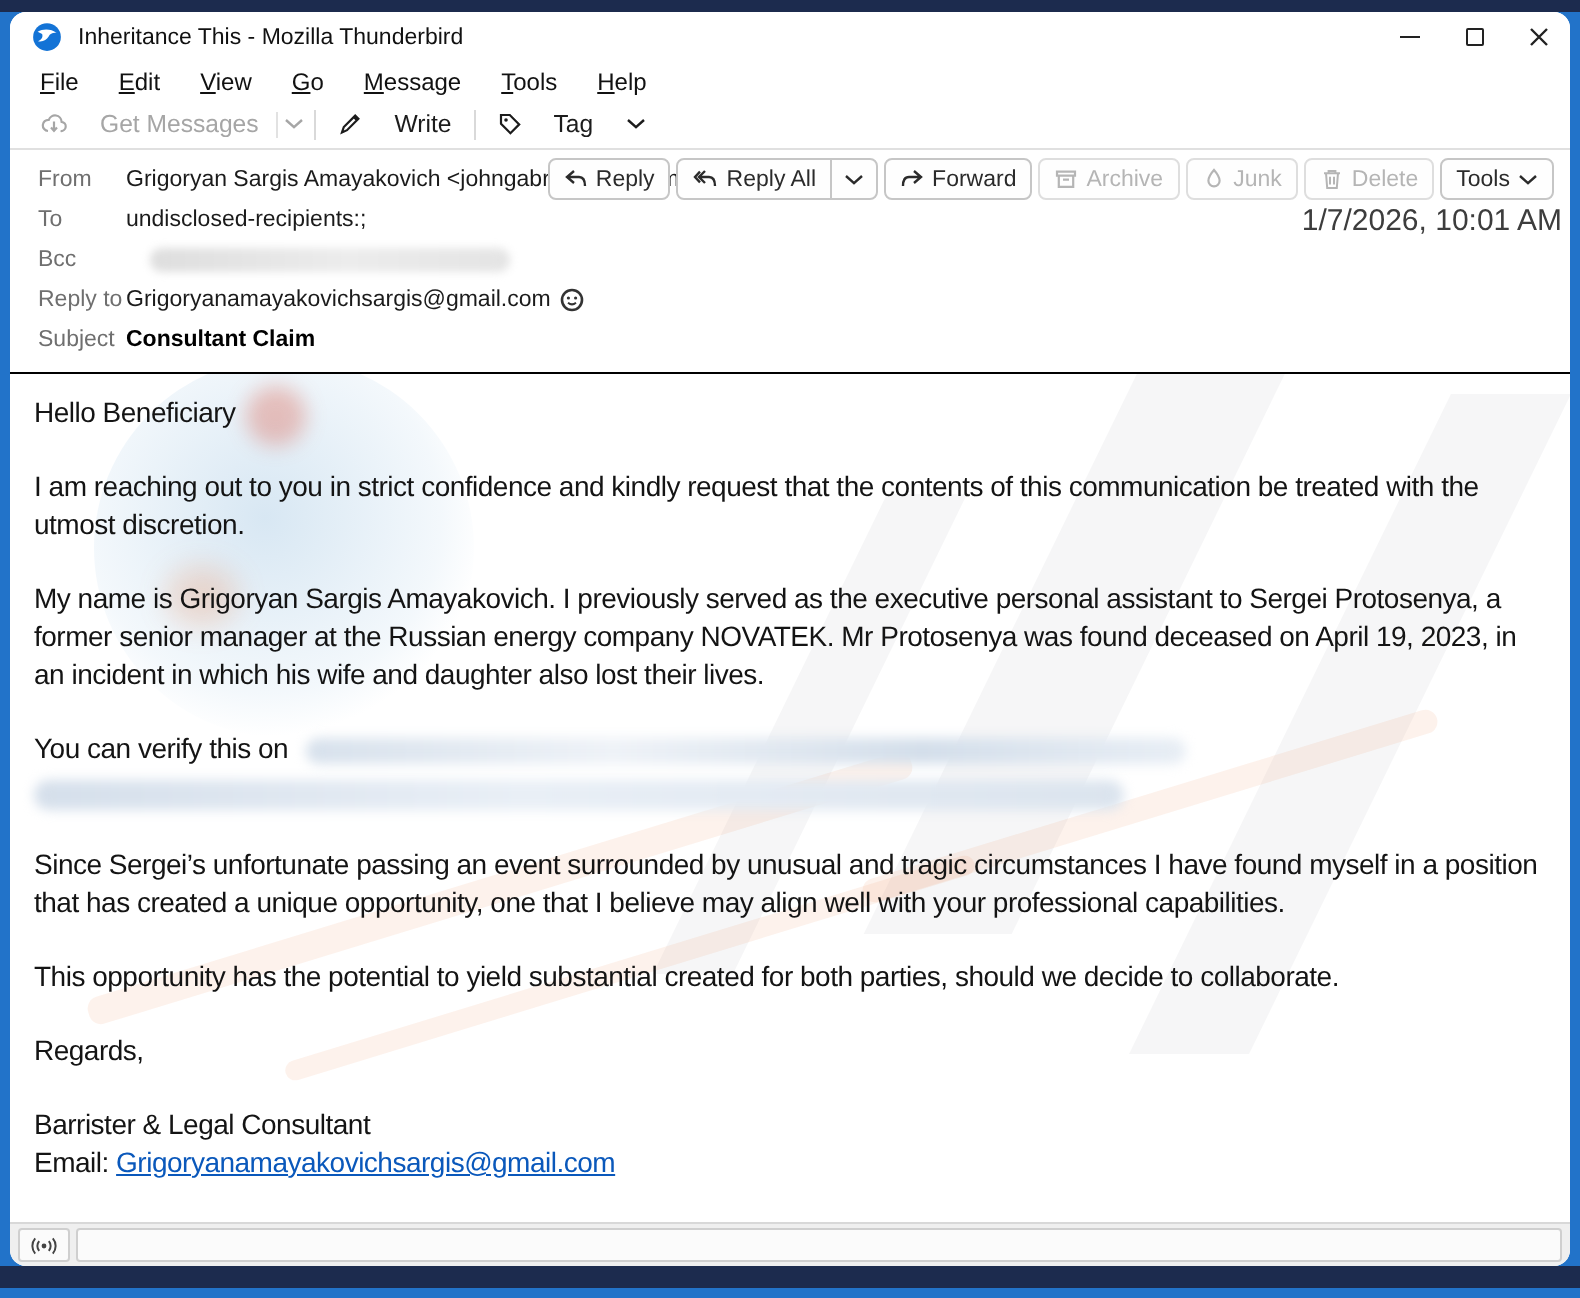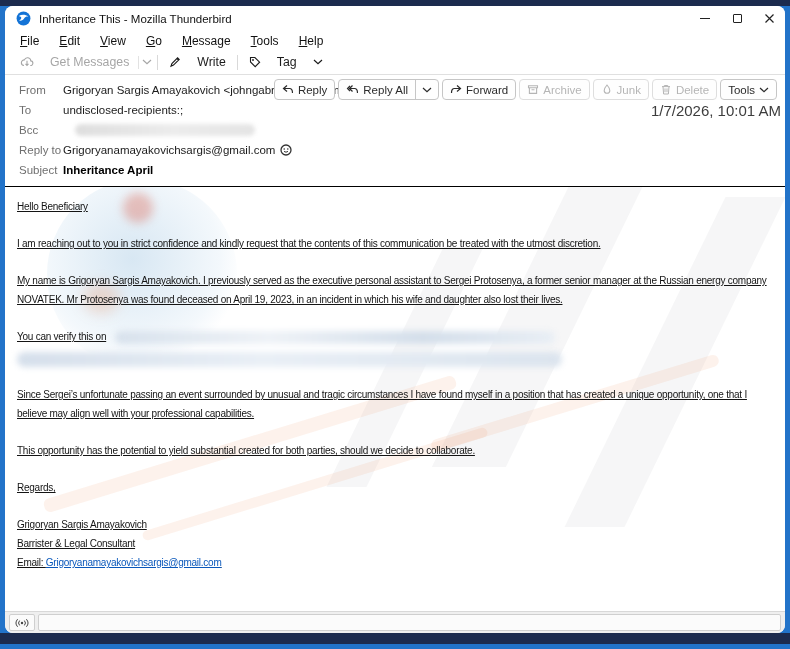--- a/index.html
+++ b/index.html
@@ -69,21 +69,21 @@
   .wm-slash { position:absolute; background:rgba(70,80,100,.05); }
   .wm-s1 { left:500px; top:-20px; width:74px; height:300px; transform:skewX(-26deg); }
   .wm-s2 { left:640px; top:10px; width:60px; height:330px; transform:skewX(-26deg); }
   .wm-s3 { left:380px; top:60px; width:40px; height:240px; transform:skewX(-26deg); }
   .wm-orange { position:absolute; background:rgba(242,150,100,.12); border-radius:6px; }
   .wm-o1 { left:30px; top:250px; width:430px; height:14px; transform:rotate(-17deg); }
   .wm-o2 { left:130px; top:292px; width:360px; height:10px; transform:rotate(-17deg); }
   .wm-o3 { left:420px; top:210px; width:300px; height:12px; transform:rotate(-17deg); }
 
   .body-content { position:relative; z-index:1; padding:10px 16px 0 12px;
-                  font-size:10px; letter-spacing:-0.25px; line-height:19px; color:#141414;text-decoration:underline; }
+                  font-size:14px; letter-spacing:-0.25px; line-height:19px; color:#141414; }
   .body-content p { margin:0 0 18px 0; }
   .verify-blur1 { display:inline-block; vertical-align:middle; width:440px; height:13px; margin-left:9px; border-radius:7px;
                   background:linear-gradient(90deg,#d7e1ec,#eef2f7 35%,#d3deea 70%,#e8eef5); filter:blur(3px); }
   .verify-blur2 { display:block; width:545px; height:15px; margin-top:6px; border-radius:8px;
                   background:linear-gradient(90deg,#d5dfeb,#e9eff6 45%,#dbe4ee); filter:blur(3px); }
   .sig-line { line-height:19px; }
   .email-link { color:#0a58bb; text-decoration:underline; }
 
   
   .statusbar { height:22px; flex:0 0 auto; background:#efefef; border-top:1px solid #d8d8d8;
@@ -197,21 +197,21 @@
           <svg class="contact-icon ic" viewBox="0 0 12 12">
             <circle cx="6" cy="6" r="5" fill="none" stroke="currentColor" stroke-width="1.3"></circle>
             <circle cx="4.2" cy="5" r="0.8" fill="currentColor"></circle>
               <circle cx="7.8" cy="5" r="0.8" fill="currentColor"></circle>
             <path d="M4 7.4 Q6 9 8 7.4" fill="none" stroke="currentColor" stroke-width="1"></path>
           </svg>
         </span>
       </div>
       <div class="hdr-row">
         <span class="hdr-label">Subject</span>
-        <span class="hdr-value subject">Inheritance April</span>
+        <span class="hdr-value subject">Consultant Claim</span>
       </div>
 
       <div class="hdr-actions">
         <div class="act-btn">
           <svg class="ic" width="12" height="11" viewBox="0 0 12 11">
             <path d="M5 1.5 L1.5 4.5 L5 7.5 M1.5 4.5 H7.5 C9.6 4.5 10.5 6 10.5 9" fill="none" stroke="currentColor" stroke-width="1.2"></path>
           </svg>
           <span>Reply</span>
         </div>
         <div class="act-group">
@@ -278,21 +278,20 @@
         <p>Hello Beneficiary</p>
         <p>I am reaching out to you in strict confidence and kindly request that the contents of this communication be treated with the utmost discretion.</p>
         <p>My name is Grigoryan Sargis Amayakovich. I previously served as the executive personal assistant to Sergei Protosenya, a former senior manager at the Russian energy company NOVATEK. Mr Protosenya was found deceased on April 19, 2023, in an incident in which his wife and daughter also lost their lives.</p>
         <p>
           <span>You can verify this on</span><span class="verify-blur1"></span>
           <span class="verify-blur2"></span>
         </p>
         <p>Since Sergei’s unfortunate passing an event surrounded by unusual and tragic circumstances I have found myself in a position that has created a unique opportunity, one that I believe may align well with your professional capabilities.</p>
         <p>This opportunity has the potential to yield substantial created for both parties, should we decide to collaborate.</p>
         <p>Regards,</p>
-        <div class="sig-line">Grigoryan Sargis Amayakovich</div>
         <div class="sig-line">Barrister &amp; Legal Consultant</div>
         <div class="sig-line">
           <span>Email: </span><a href="#" class="email-link">Grigoryanamayakovichsargis@gmail.com</a>
         </div>
       </div>
     </div>
 
     <div class="statusbar">
       <div class="status-iconbox">
         <svg class="ic" width="14" height="10" viewBox="0 0 14 10">

